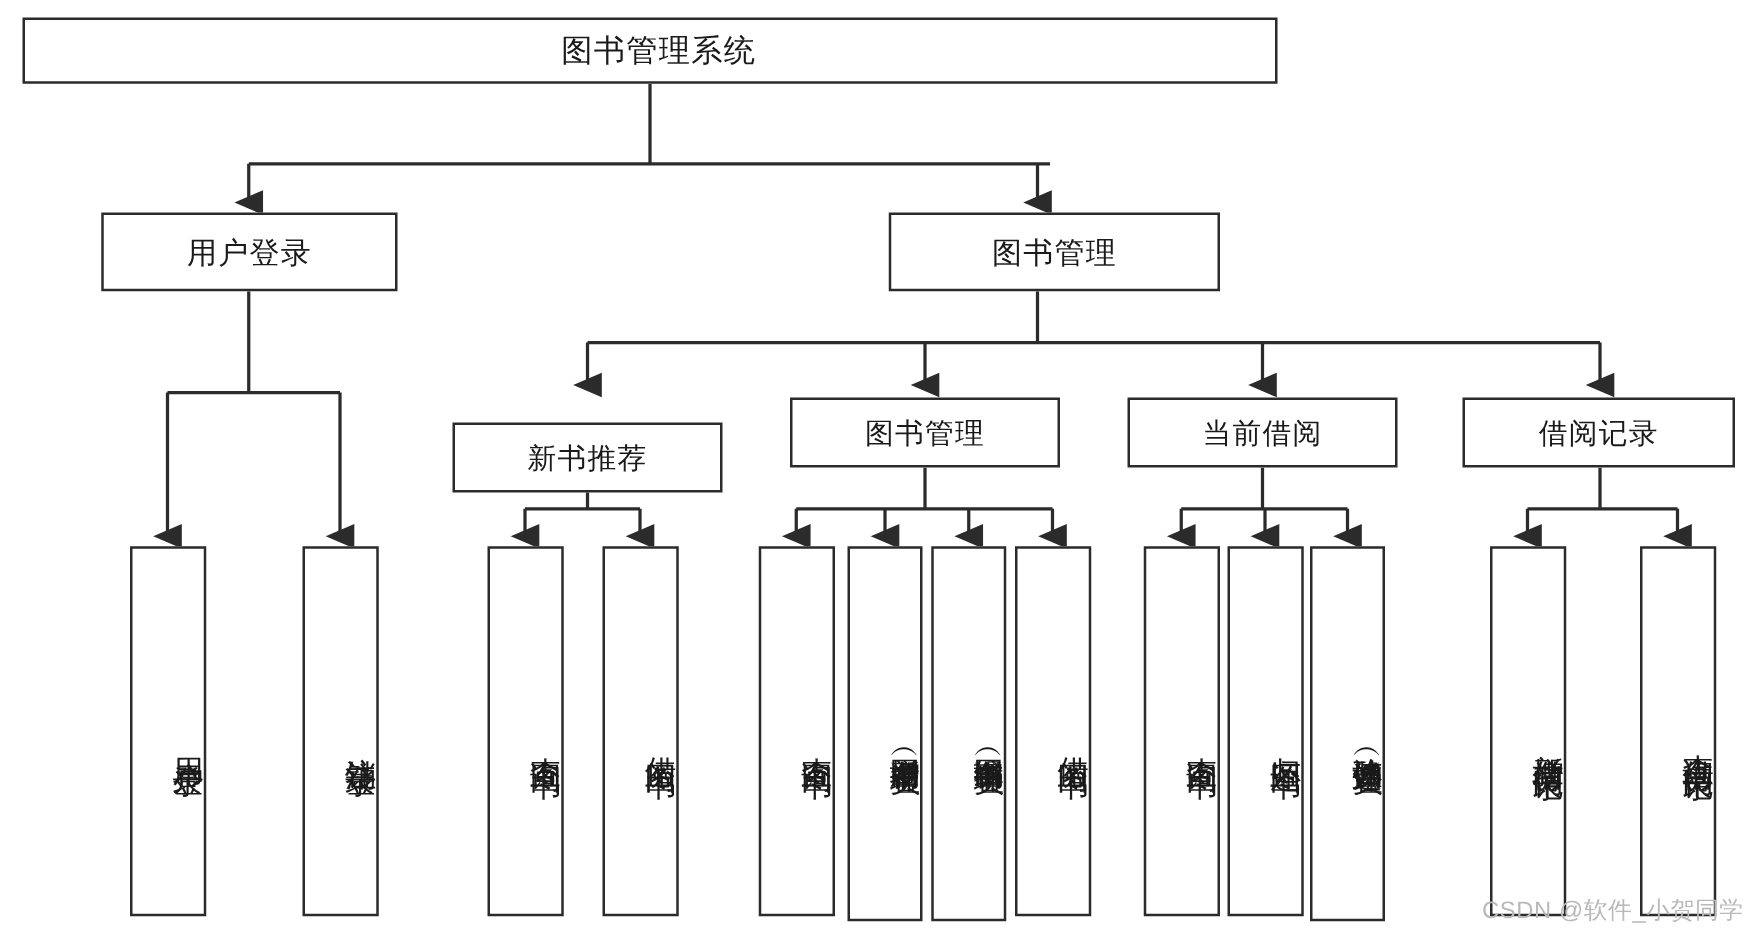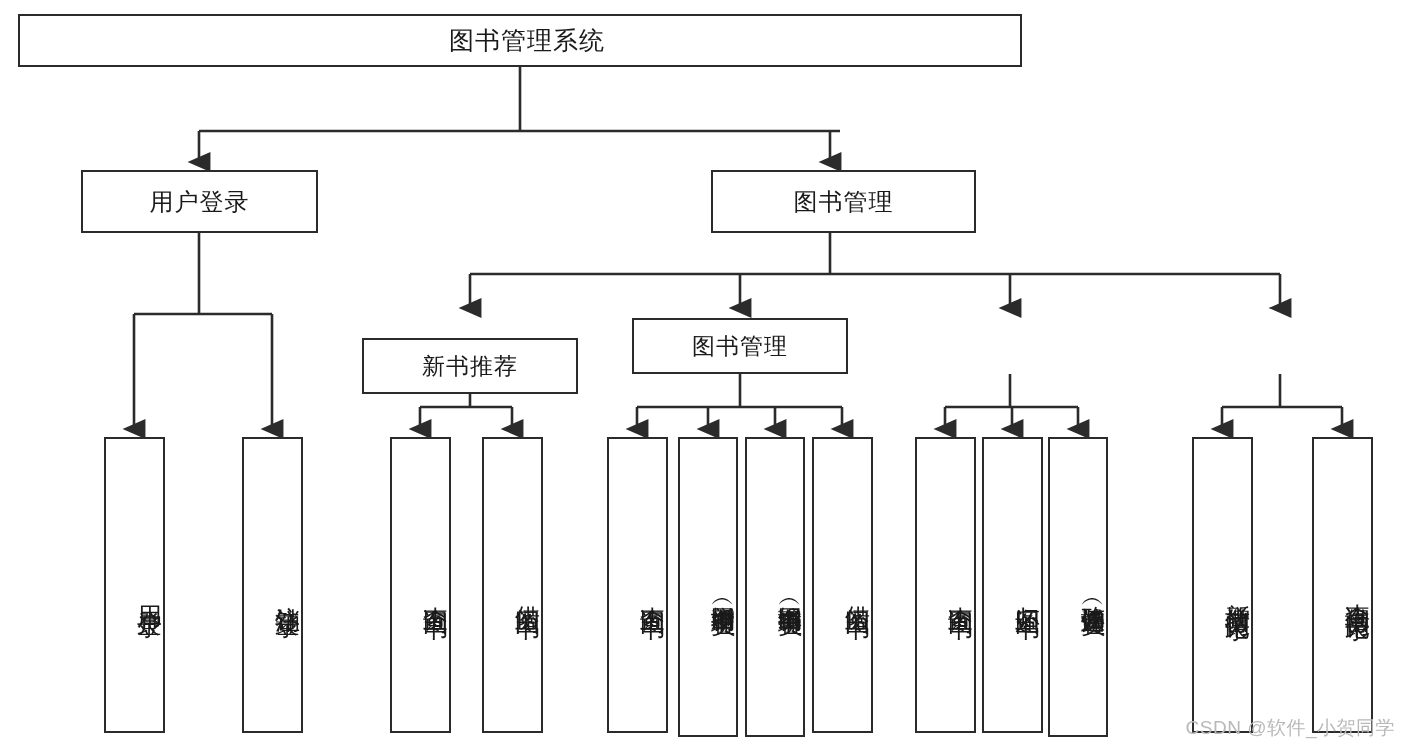--- a/index.html
+++ b/index.html
@@ -123,21 +123,27 @@
   </div>
 
   <div class="node horiz lvl3" style="left:362px;top:318px;width:216px;height:56px;margin-top:20px;">
     <span>新书推荐</span>
   </div>
 
   <div class="node horiz lvl3" style="left:632px;top:318px;width:216px;height:56px;">
     <span>图书管理</span>
   </div>
 
+  <div class="node horiz lvl3" style="left:902px;top:318px;width:216px;height:56px;">
+    <span>当前借阅</span>
+  </div>
 
+  <div class="node horiz lvl3" style="left:1170px;top:318px;width:218px;height:56px;">
+    <span>借阅记录</span>
+  </div>
 
   <div class="node vert" style="left:104px;top:437px;width:61px;height:296px;">
     <span>用户登录</span>
   </div>
 
   <div class="node vert" style="left:242px;top:437px;width:61px;height:296px;">
     <span>注销登录</span>
   </div>
 
   <div class="node vert" style="left:390px;top:437px;width:61px;height:296px;">

